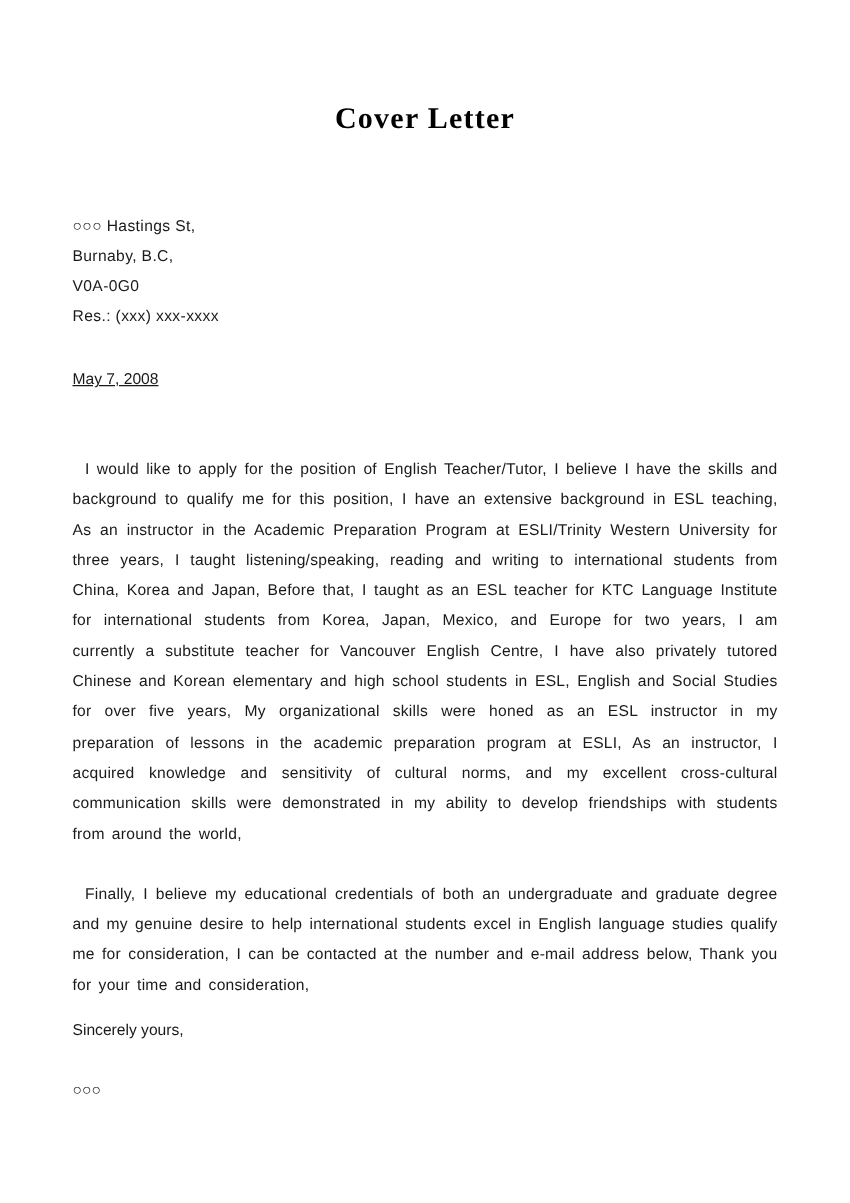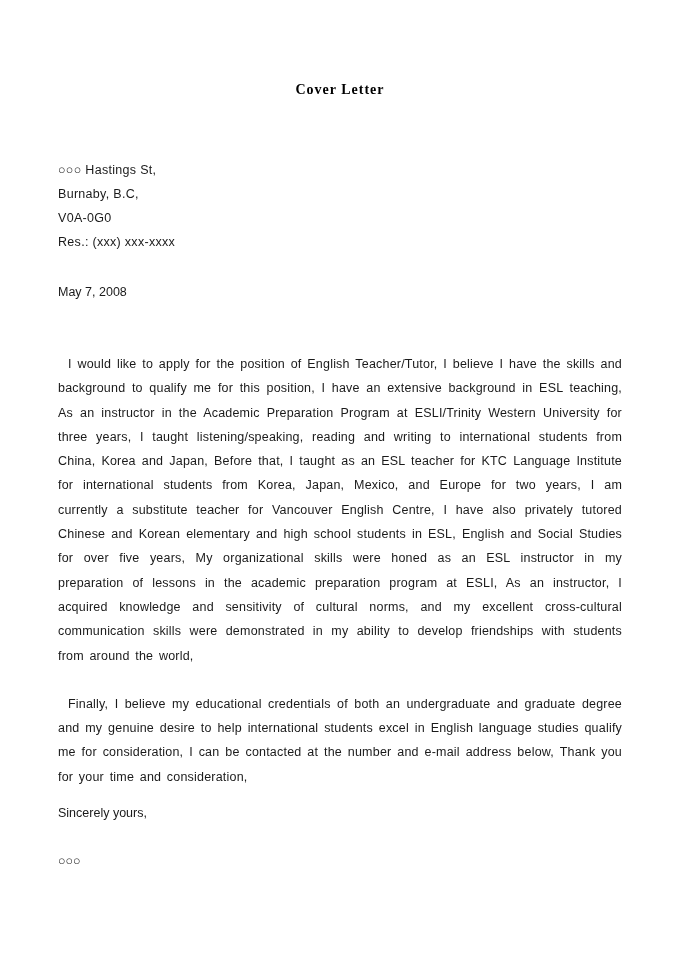--- a/index.html
+++ b/index.html
@@ -18,33 +18,34 @@
     font-size: 12.5px;
     color: #1a1a1a;
     overflow: hidden;
   }
   .doc-title {
     margin: 0;
     padding-top: 82px;
     text-align: center;
     font-family: "Liberation Serif", "DejaVu Serif", serif;
     font-weight: bold;
-    font-size: 14px;
+    font-size: 24px;
     letter-spacing: 1px;
     color: #000000;
   }
   .address-block {
     margin-top: 60px;
     line-height: 24px;
     letter-spacing: 0.3px;
   }
   .date-line {
     margin-top: 26px;
     text-align: left;
     line-height: 24px;
+    text-decoration: underline;
   }
   .body-para {
     margin: 0;
     margin-top: 48px;
     text-align: justify;
     text-indent: 10px;
     line-height: 24.3px;
     word-spacing: 2px;
     letter-spacing: 0.2px;
   }

